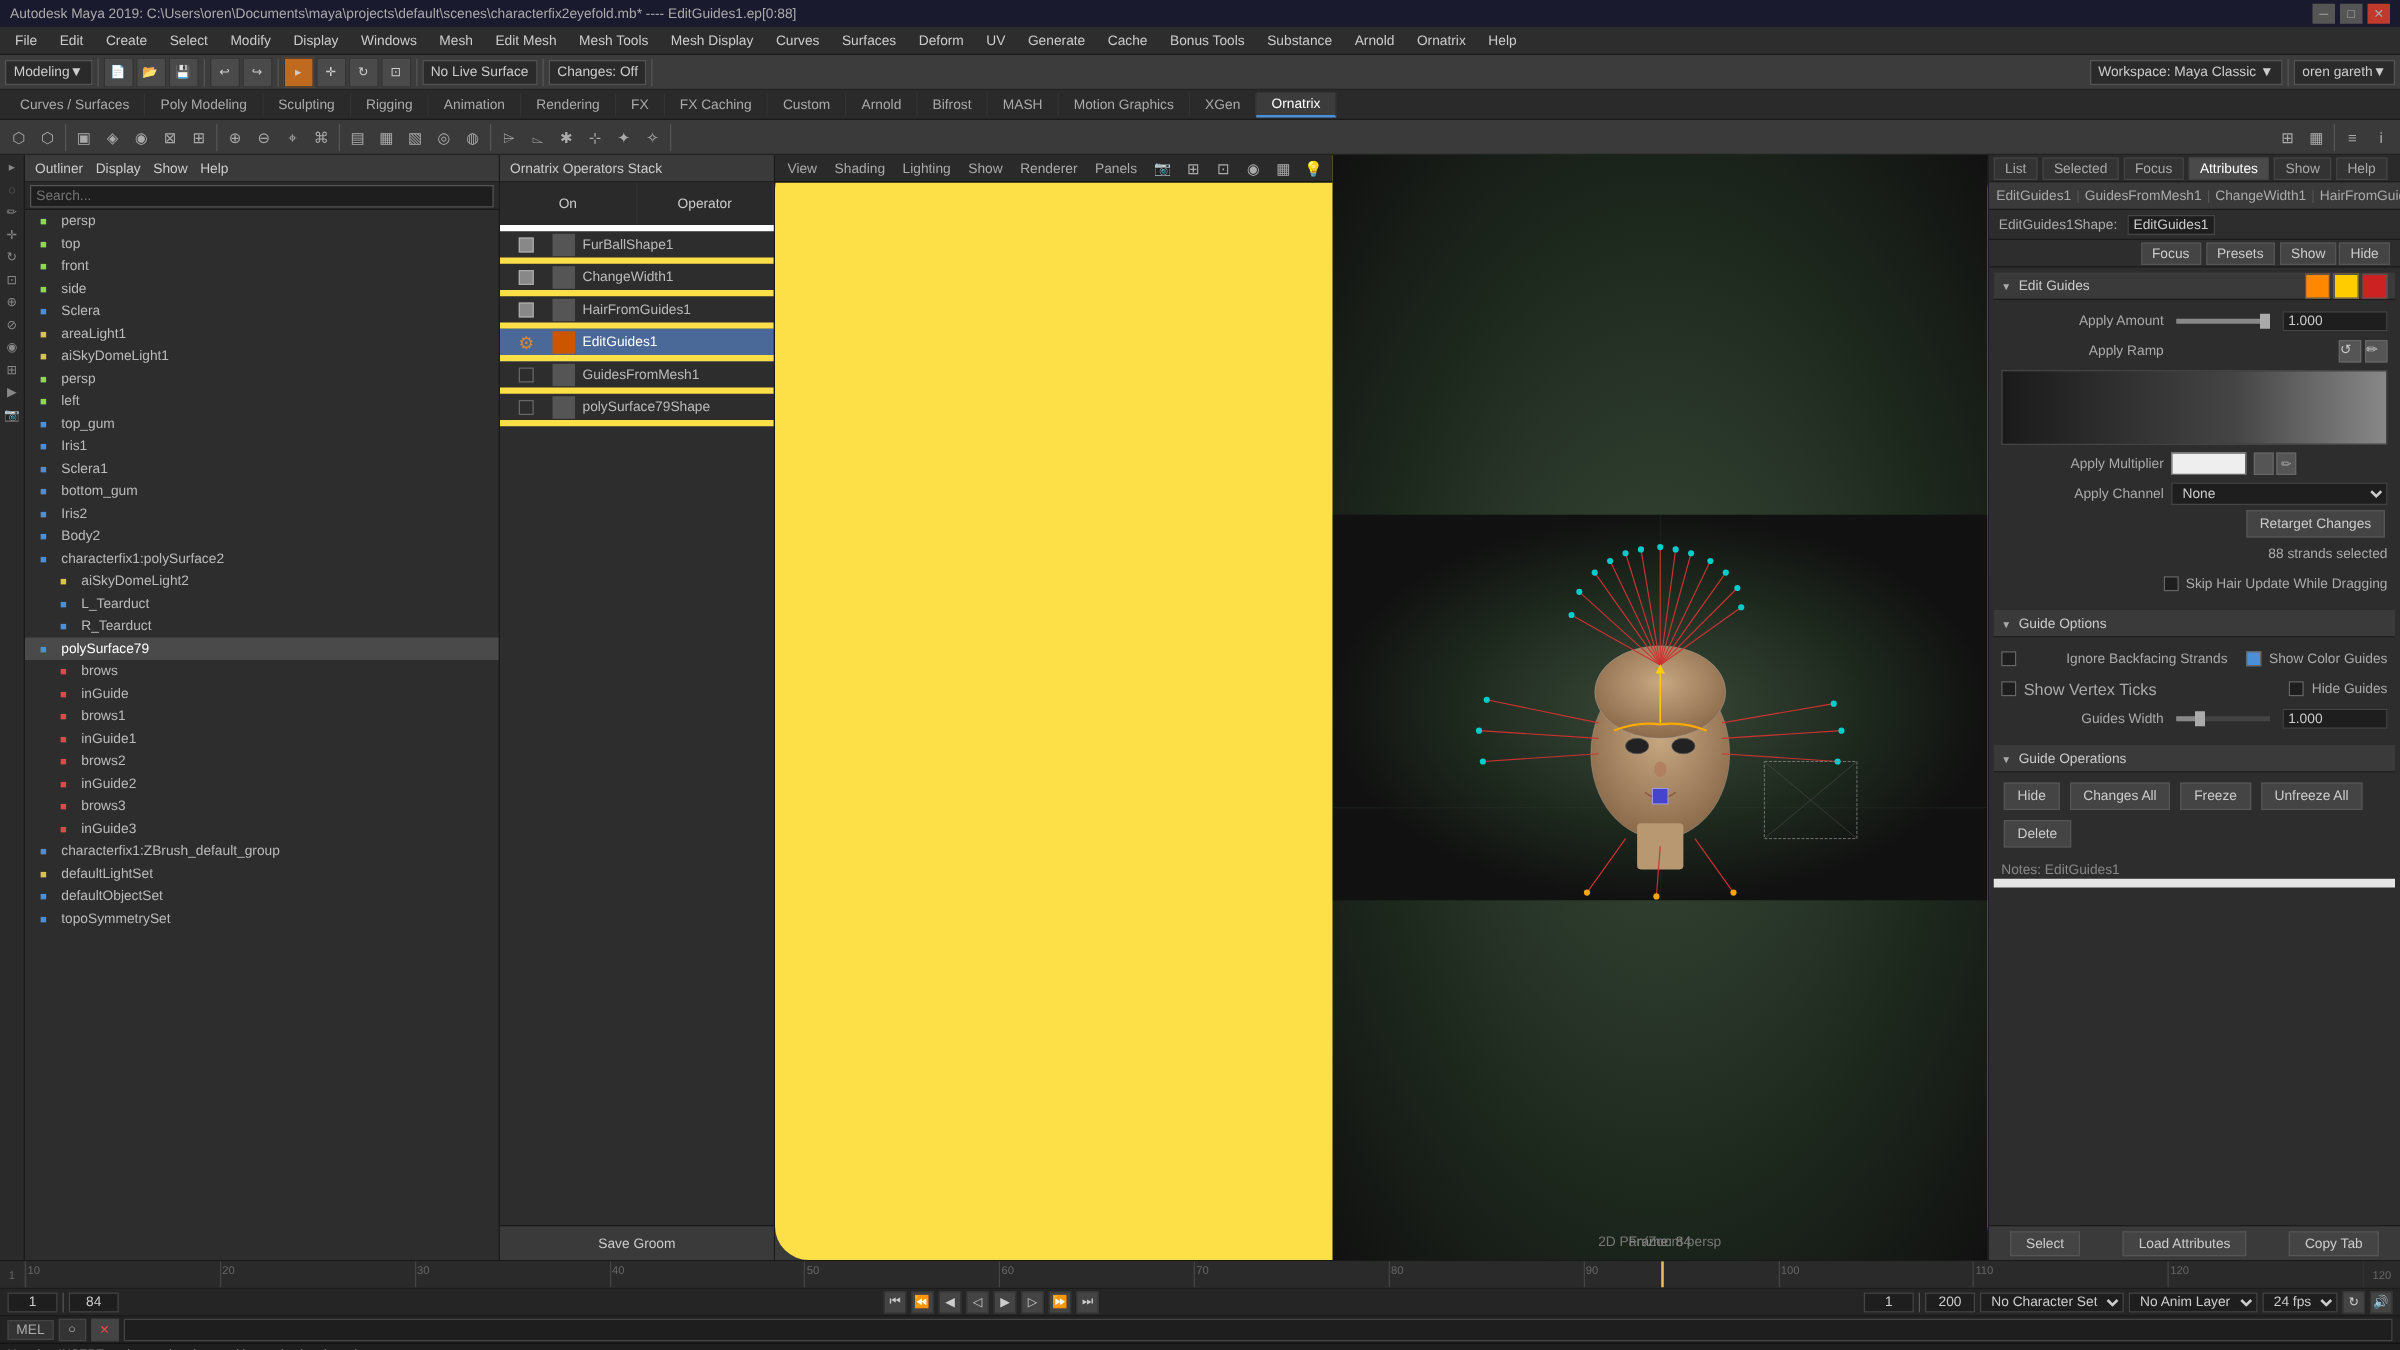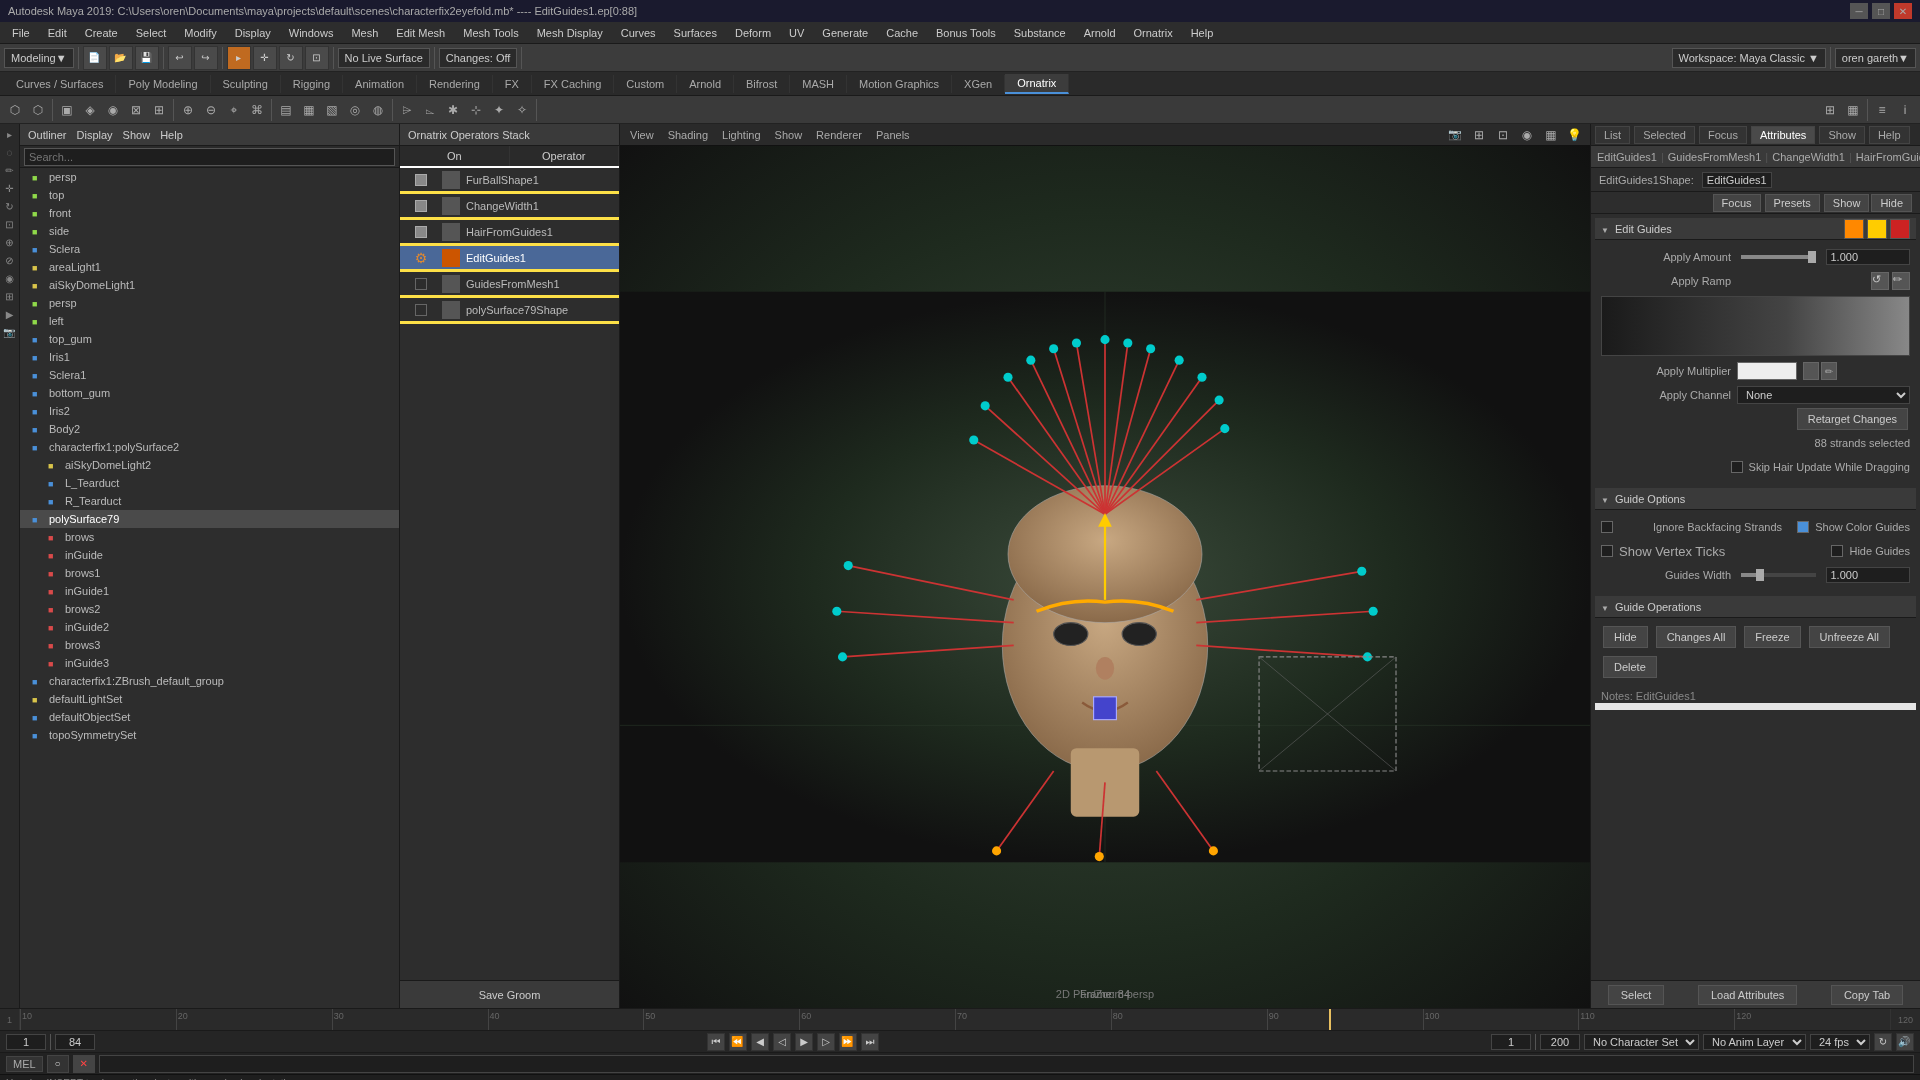--- a/index.html
+++ b/index.html
@@ -188,23 +188,23 @@
       background: #3a3a3a;
       display: flex;
       align-items: center;
       padding: 0 8px;
       font-size: 11px;
       color: #ccc;
       border-bottom: 1px solid #1a1a1a;
     }
     #on-operator-header {
       display: flex;
-      height: 22px;
+      height: 39px;
       background: #2a2a2a;
-      border-bottom: 2px solid #ffffff;
+      border-bottom: 5px solid #ffffff;
     }
     .on-op-col {
       flex: 1;
       display: flex;
       align-items: center;
       justify-content: center;
       font-size: 11px;
       color: #ccc;
       border-right: 1px solid #333;
     }
@@ -213,21 +213,21 @@
       overflow-y: auto;
     }
     .operator-item {
       height: 26px;
       display: flex;
       align-items: center;
       padding: 0 6px;
       cursor: pointer;
       color: #bbb;
       font-size: 11px;
-      border-bottom: 3px solid #fde047;
+      border-bottom: 5px solid #fde047;
       gap: 6px;
     }
     .operator-item.selected { background: #4a6898; color: #fff; }
     .operator-icon {
       width: 18px; height: 18px;
       background: #555;
       display: flex; align-items: center; justify-content: center;
       font-size: 10px; color: #aaa;
     }
     #save-groom-bar {
@@ -240,21 +240,20 @@
       font-size: 11px;
       color: #ccc;
       cursor: pointer;
     }
 
     
     #viewport {
       flex: 1;
       background: #fde047;
       display: flex;
-      flex-direction: column;
       position: relative;
       border-radius: 27px;
     }
     #viewport-toolbar {
       height: 22px;
       background: #2a2a2a;
       display: flex;
       align-items: center;
       padding: 0 4px;
       gap: 2px;

